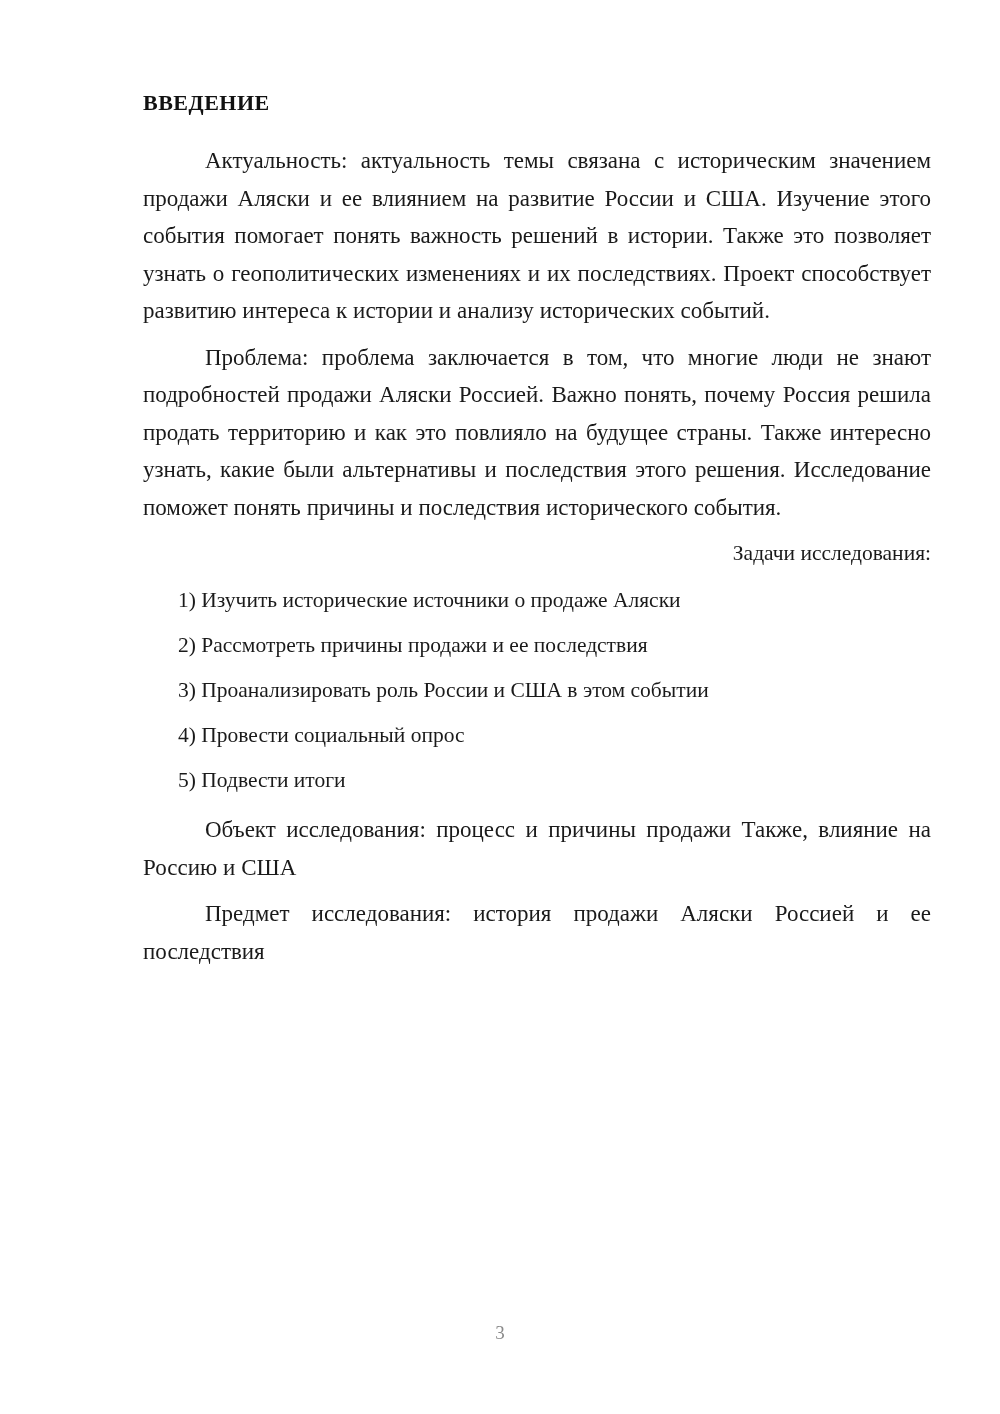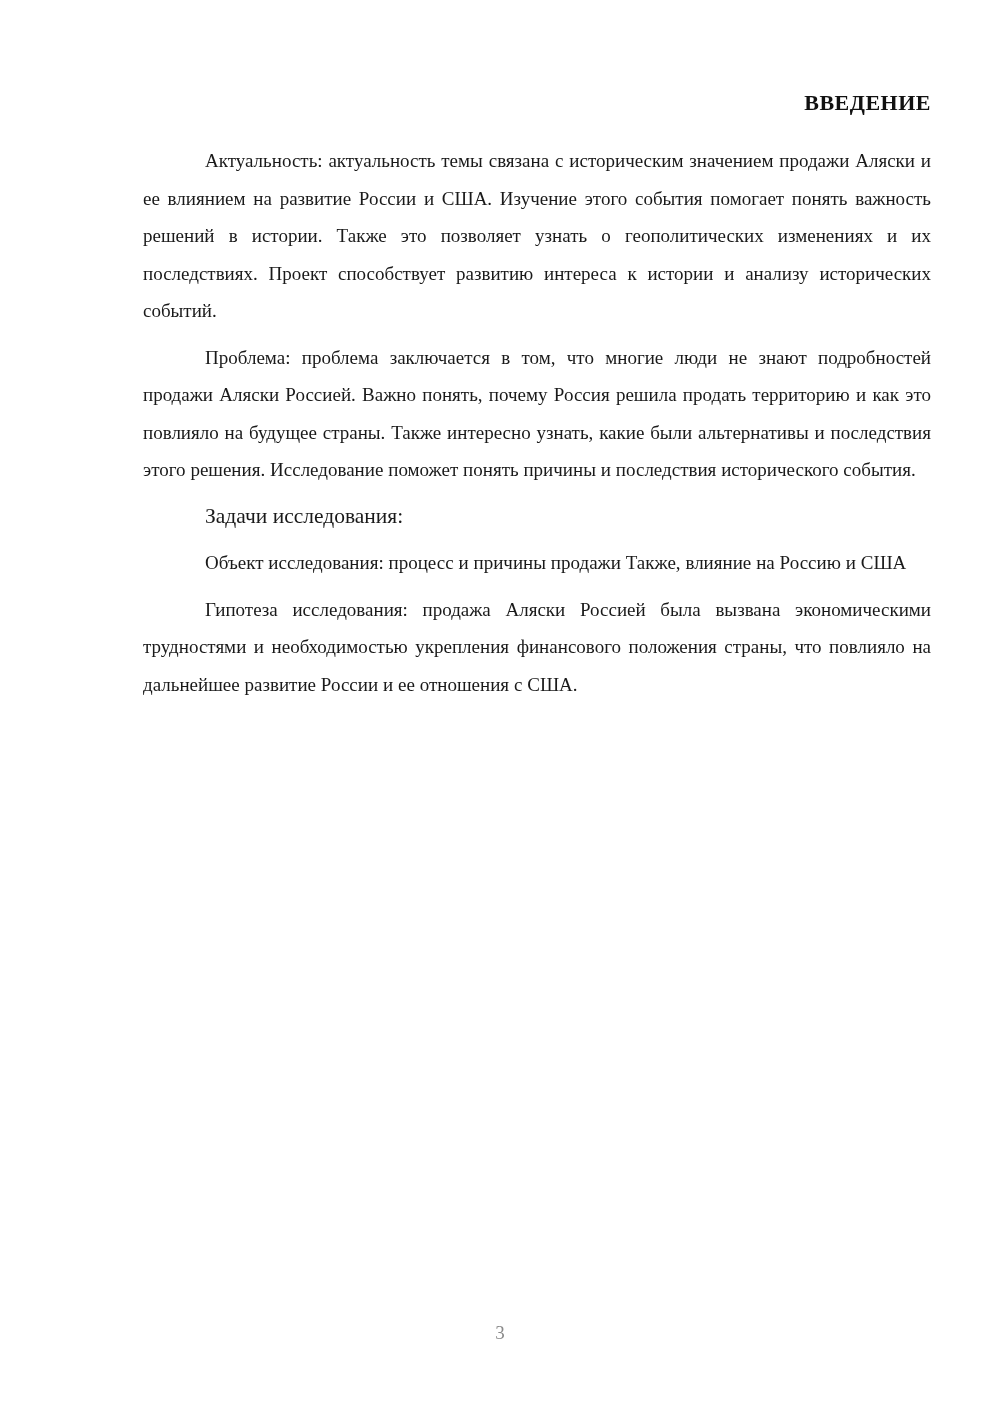--- a/index.html
+++ b/index.html
@@ -23,29 +23,29 @@
   .content {
     position: absolute;
     left: 143px;
     top: 90px;
     width: 788px;
   }
 
   .doc-title {
     font-size: 22px;
     font-weight: bold;
-    text-align: right;
+    text-align: left;
     letter-spacing: 0.5px;
     margin: 0 0 26px 0;
     line-height: 1.2;
     color: #111111;
   }
 
   .para {
-    font-size: 19px;
+    font-size: 23px;
     line-height: 37.5px;
     text-align: justify;
     text-justify: inter-word;
     text-indent: 62px;
     margin: 5px 0 8px 0;
     hyphens: none;
     word-spacing: 0.1px;
   }
 
   .para:last-of-type {
@@ -53,21 +53,21 @@
   }
 
   .para-lead {
     margin-bottom: 9px;
   }
 
   .tasks-heading {
     font-size: 21.5px;
     line-height: 37.5px;
     text-indent: 62px;
-    text-align: left;
+    text-align: right;
     margin: 0 0 9px 0;
   }
 
   .task-list {
     list-style: none;
     margin: 0 0 12px 0;
     padding: 0;
   }
 
   .task-list li {
@@ -103,23 +103,30 @@
 
     <h1 class="doc-title">ВВЕДЕНИЕ</h1>
 
     <p class="para para-lead">Актуальность: актуальность темы связана с историческим значением продажи Аляски и ее влиянием на развитие России и США. Изучение этого события помогает понять важность решений в истории. Также это позволяет узнать о геополитических изменениях и их последствиях. Проект способствует развитию интереса к истории и анализу исторических событий.</p>
 
     <p class="para para-lead">Проблема: проблема заключается в том, что многие люди не знают подробностей продажи Аляски Россией. Важно понять, почему Россия решила продать территорию и как это повлияло на будущее страны. Также интересно узнать, какие были альтернативы и последствия этого решения. Исследование поможет понять причины и последствия исторического события.</p>
 
 
     <p class="tasks-heading">Задачи исследования:</p>
 
+    <ul class="task-list">
+      <li>1) Изучить исторические источники о продаже Аляски</li>
+      <li>2) Рассмотреть причины продажи и ее последствия</li>
+      <li>3) Проанализировать роль России и США в этом событии</li>
+      <li>4) Провести социальный опрос</li>
+      <li>5) Подвести итоги</li>
+    </ul>
 
     <p class="para para-lead">Объект исследования: процесс и причины продажи Также, влияние на Россию и США</p>
 
+    <p class="para para-lead">Предмет исследования: история продажи Аляски Россией и ее последствия</p>
 
-    <p class="para">Гипотеза исследования: продажа Аляски Россией была вызвана экономическими трудностями и необходимостью укрепления финансового положения страны, что повлияло на дальнейшее развитие России и ее отношения с США.</p>
 
   </div>
 
   <div class="page-number">3</div>
 
 </div>
 
 </body></html>

